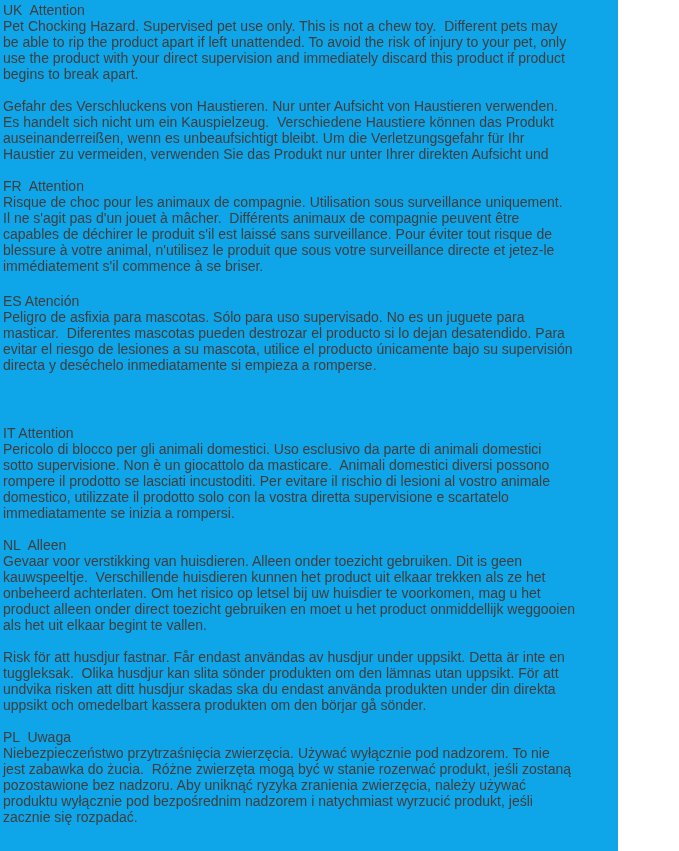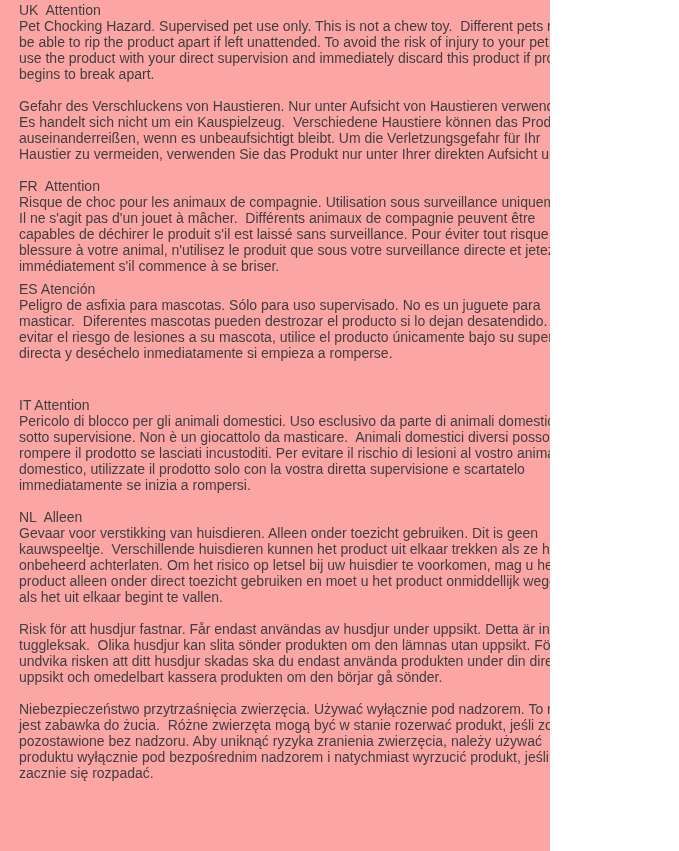--- a/index.html
+++ b/index.html
@@ -1,36 +1,36 @@
 <!DOCTYPE html>
 <html><head>
 <meta charset="utf-8">
 <style>
   html, body {
     margin: 0;
     padding: 0;
     background: #ffffff;
   }
   .doc {
-    width: 550px;
+    width: 618px;
     height: 851px;
     box-sizing: border-box;
-    padding: 2px 2px 0 19px;
+    padding: 2px 2px 0 3px;
     overflow: hidden;
     font-family: "Liberation Sans", "DejaVu Sans", sans-serif;
     font-size: 14px;
     line-height: 16px;
     color: #3f3f3f;
-    background: #fca5a5;
+    background: #0ea5e9;
   }
   .section {
     margin: 0 0 16px 0;
   }
-  .section.gap-small { margin-bottom: 7px; }
-  .section.gap-large { margin-bottom: 36px; }
+  .section.gap-small { margin-bottom: 19px; }
+  .section.gap-large { margin-bottom: 52px; }
   .section.gap-none  { margin-bottom: 0; }
   .section-header, .section-body {
     white-space: pre;          
     font-weight: 400;
   }
 </style>
 </head>
 <body>
 
 <div class="doc">
@@ -86,20 +86,21 @@
   </div>
 
   <div class="section">
     <div class="section-body">Risk för att husdjur fastnar. Får endast användas av husdjur under uppsikt. Detta är inte en
 tuggleksak.  Olika husdjur kan slita sönder produkten om den lämnas utan uppsikt. För att
 undvika risken att ditt husdjur skadas ska du endast använda produkten under din direkta
 uppsikt och omedelbart kassera produkten om den börjar gå sönder.</div>
   </div>
 
   <div class="section gap-none">
+    <div class="section-header">PL  Uwaga</div>
     <div class="section-body">Niebezpieczeństwo przytrzaśnięcia zwierzęcia. Używać wyłącznie pod nadzorem. To nie
 jest zabawka do żucia.  Różne zwierzęta mogą być w stanie rozerwać produkt, jeśli zostaną
 pozostawione bez nadzoru. Aby uniknąć ryzyka zranienia zwierzęcia, należy używać
 produktu wyłącznie pod bezpośrednim nadzorem i natychmiast wyrzucić produkt, jeśli
 zacznie się rozpadać.</div>
   </div>
 
 </div>
 
 </body></html>

